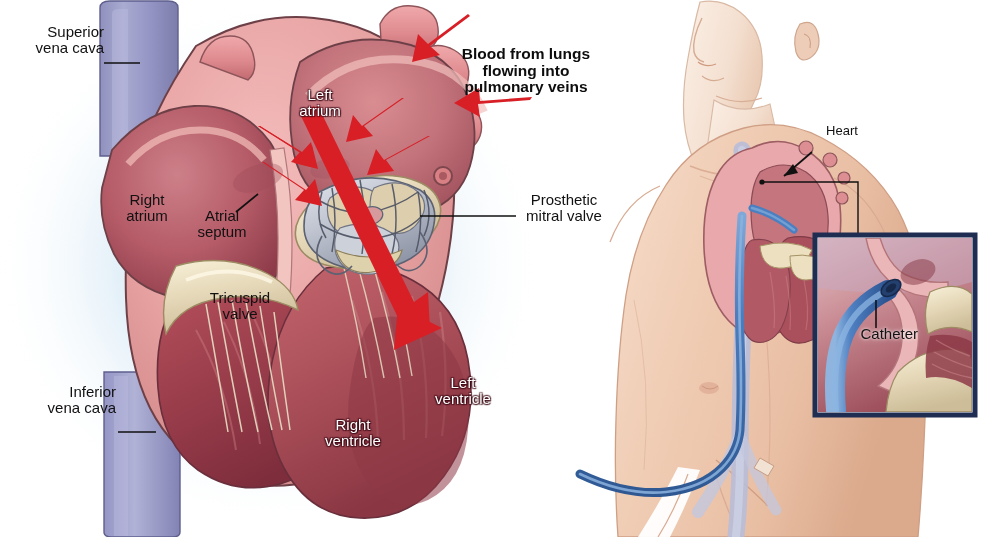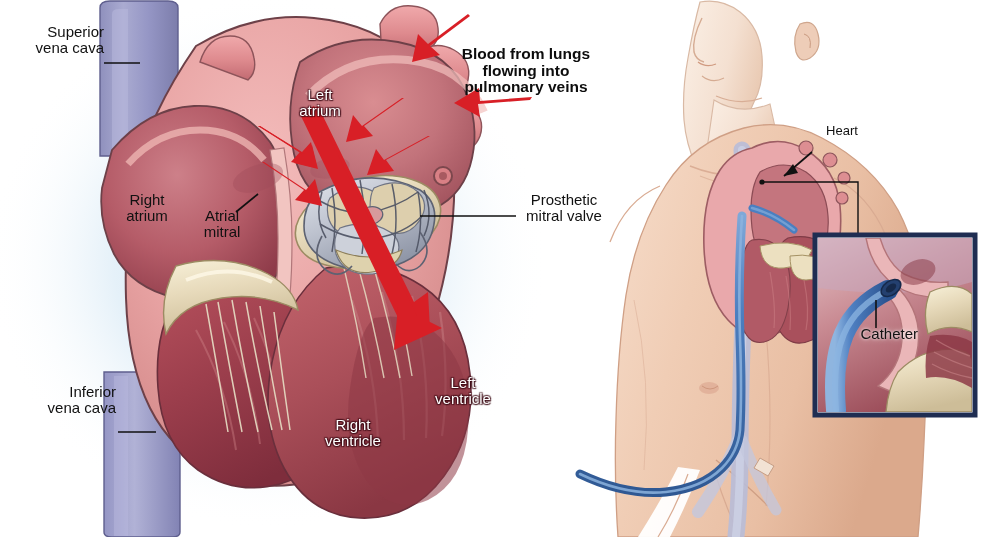--- a/index.html
+++ b/index.html
@@ -511,22 +511,24 @@
   <div class="lbl lbl-dark lbl-right" style="left:8px;top:24px;width:96px;">Superior
 vena cava</div>
 
   <div class="lbl lbl-dark lbl-right" style="left:20px;top:384px;width:96px;">Inferior
 vena cava</div>
 
   <div class="lbl lbl-dark" style="left:108px;top:192px;width:78px;">Right
 atrium</div>
 
   <div class="lbl lbl-dark" style="left:186px;top:208px;width:72px;">Atrial
-mitral</div>
-
+septum</div>
+
+  <div class="lbl lbl-dark" style="left:194px;top:290px;width:92px;">Tricuspid
+valve</div>
 
   <div class="lbl lbl-white" style="left:310px;top:402px;width:86px;">Right
 ventricle</div>
 
   <div class="lbl lbl-white" style="left:282px;top:72px;width:76px;">Left
 atrium</div>
 
   <div class="lbl lbl-white" style="left:420px;top:360px;width:86px;">Left
 ventricle</div>
 

